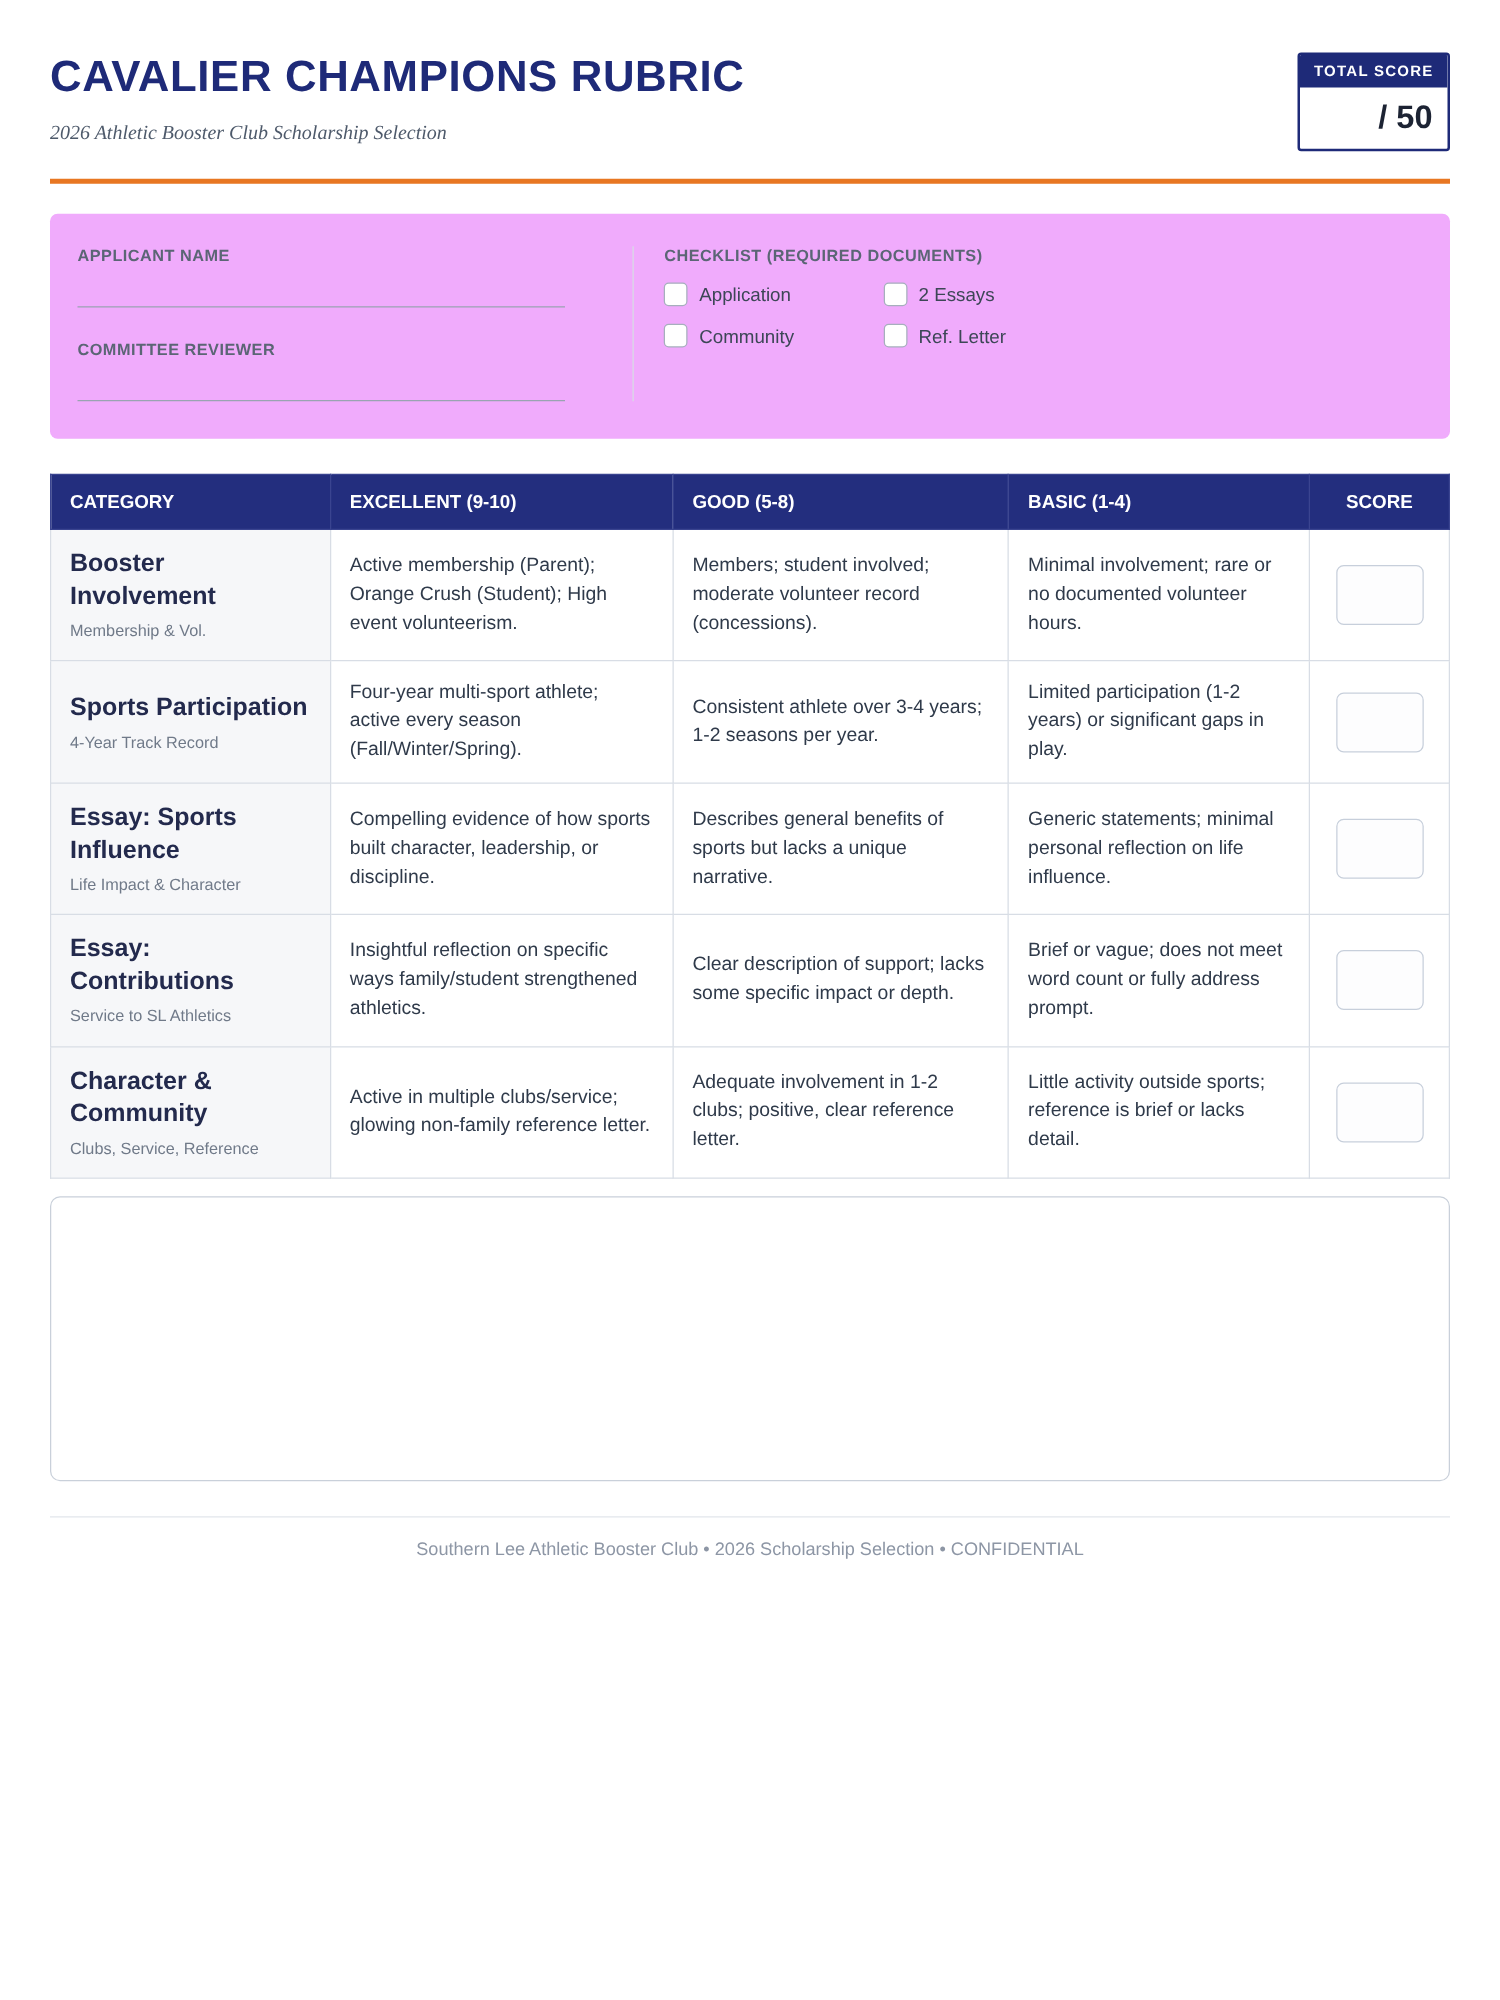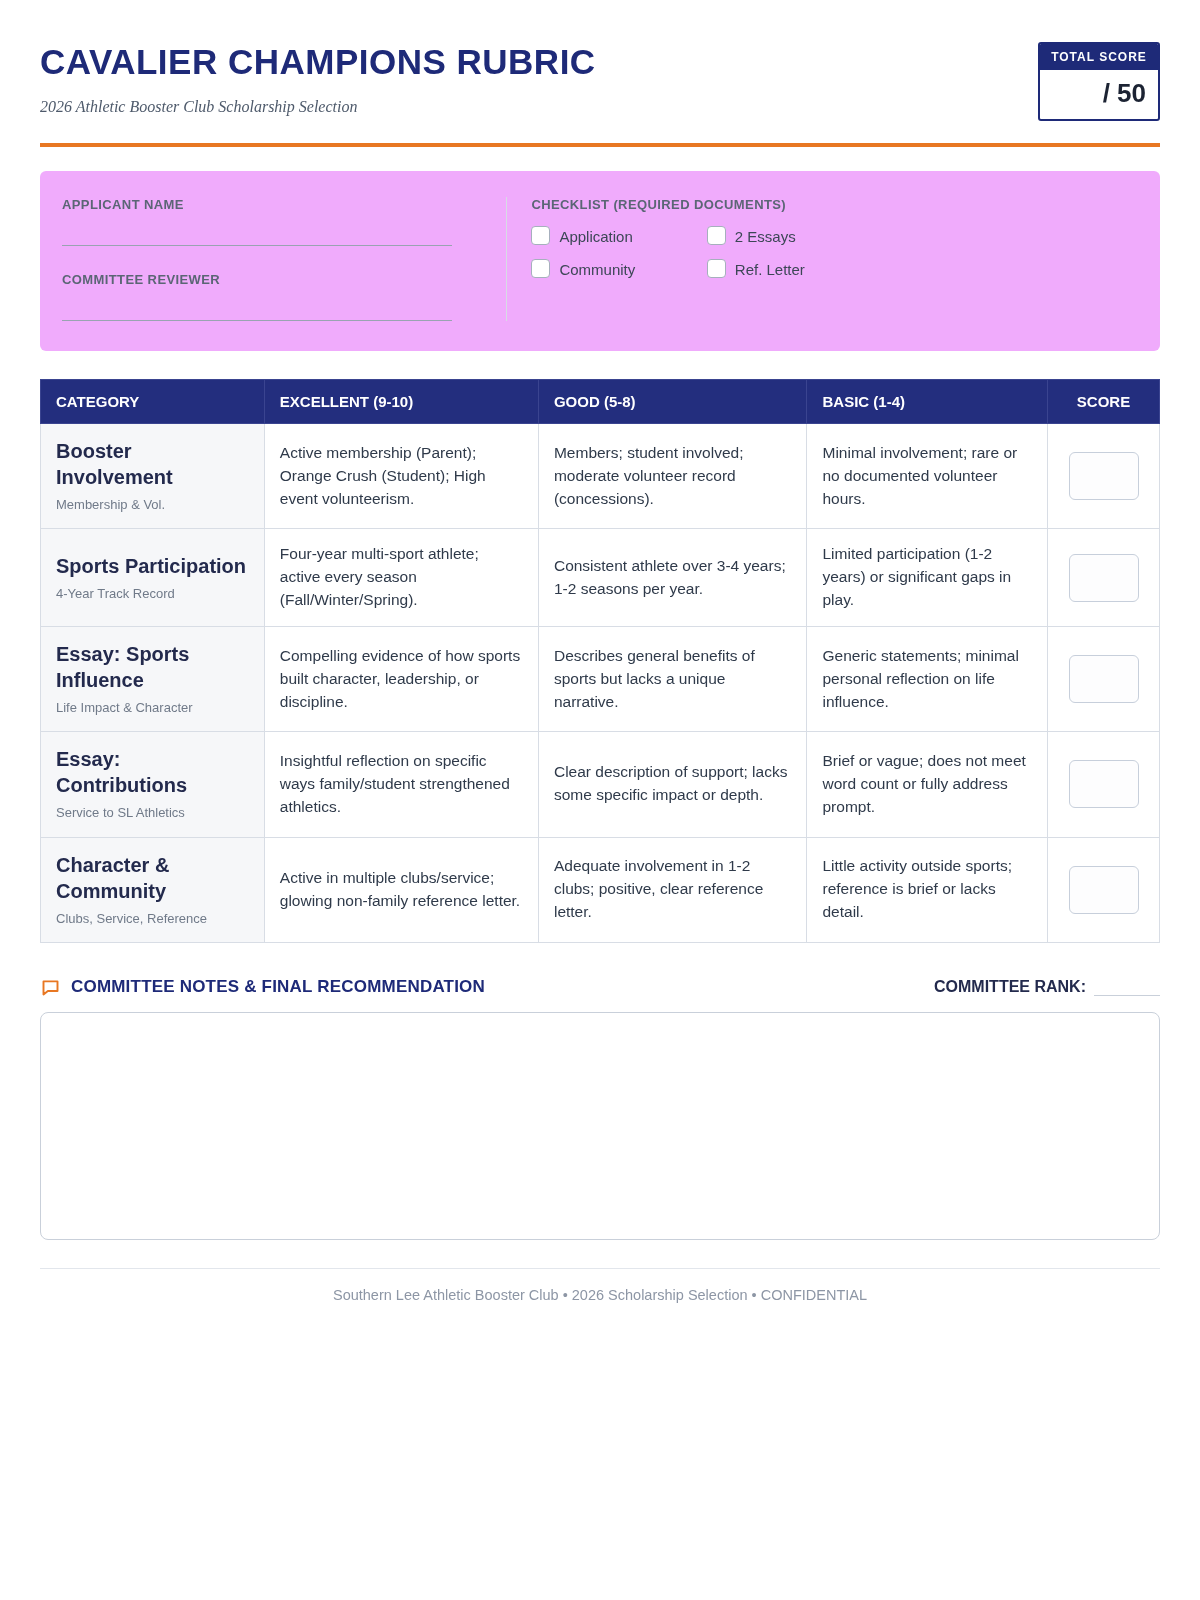--- a/index.html
+++ b/index.html
@@ -232,31 +232,19 @@
         <td>Active in multiple clubs/service; glowing non-family reference letter.</td>
         <td>Adequate involvement in 1-2 clubs; positive, clear reference letter.</td>
         <td>Little activity outside sports; reference is brief or lacks detail.</td>
         <td class="score-cell">
             <div class="score-box"></div>
           </td>
       </tr>
     </tbody>
   </table>
 
-  <div class="notes-head">
-    <span class="chat-icon">
-      <svg width="21" height="21" viewBox="0 0 24 24" fill="none" stroke="#e87722" stroke-width="2.2" stroke-linejoin="round" stroke-linecap="round">
-        <path d="M4 5 h16 v11 h-11 l-5 4 z"></path>
-      </svg>
-    </span>
-    <span class="notes-title">COMMITTEE NOTES &amp; FINAL RECOMMENDATION</span>
-    <span class="rank-wrap">
-      <span class="rank-label">COMMITTEE RANK:</span>
-      <span class="rank-line"></span>
-    </span>
-  </div>
   <div class="notes-box"></div>
 
   <div class="footer">
     <div class="f1">Southern Lee Athletic Booster Club • 2026 Scholarship Selection • CONFIDENTIAL</div>
   </div>
 
 </div>
 
 </body></html>

